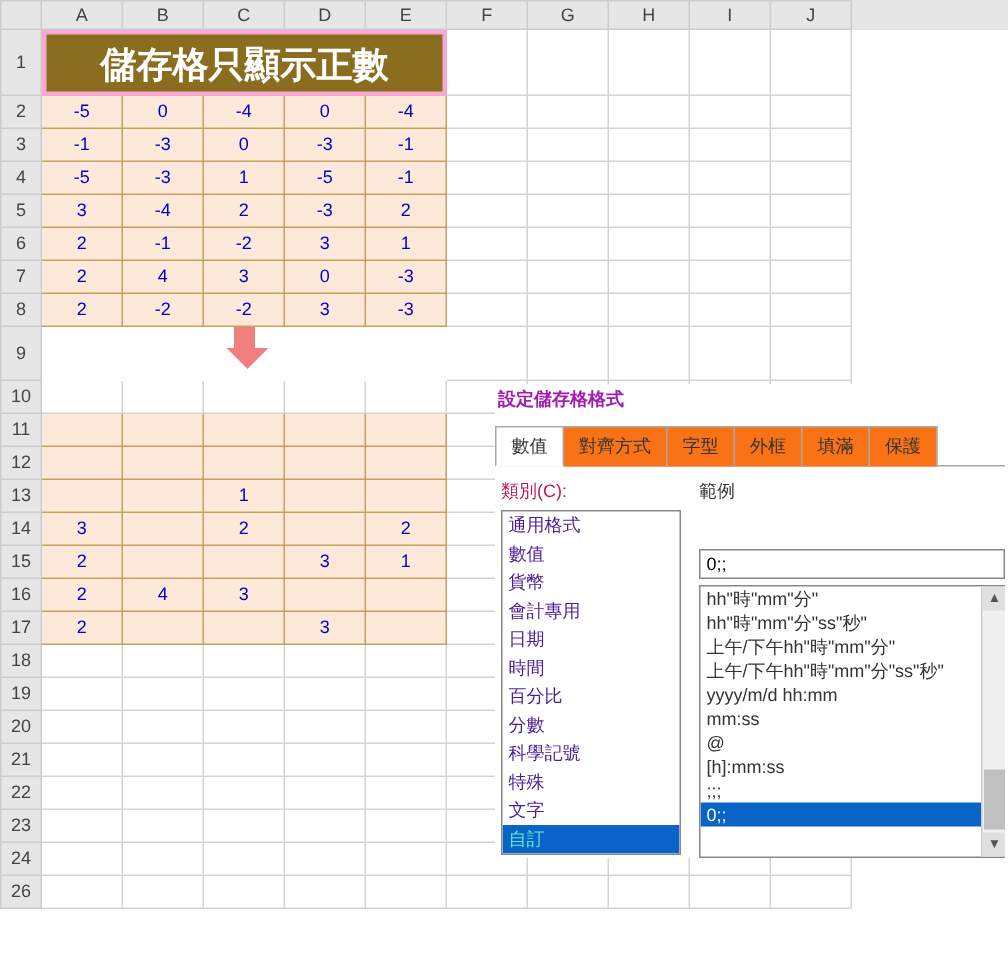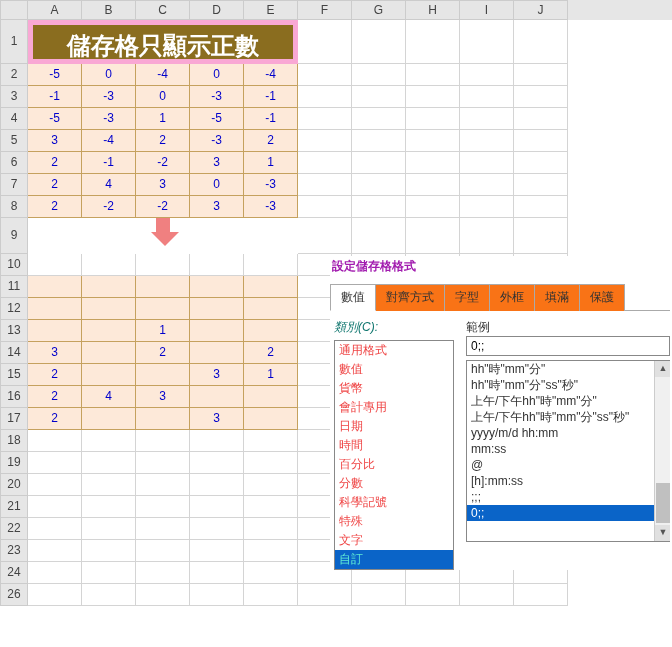--- a/index.html
+++ b/index.html
@@ -63,21 +63,21 @@
   font-family: Arial, sans-serif;
 }
 .title-cell {
   width: 270px;
   background: #8a6d1f;
   color: #fff;
   font-size: 24px;
   font-weight: bold;
   text-align: center;
   line-height: 42px;
-  border: 5px solid #f9a8d4;
+  border: 3px solid #f9a8d4;
 }
 .dat {
   background: #fde9d9;
   border-right: 1px solid #c5a15e;
   border-bottom: 1px solid #c5a15e;
 }
 .arrow {
   width: 24px; height: 28px;
   margin: 0 auto;
   position: relative;
@@ -134,39 +134,38 @@
 }
 .pane {
   display: flex;
   padding: 8px 0 0 4px;
   gap: 12px;
 }
 .left-pane { width: 120px; }
 .right-pane { flex: 1; }
 .lbl {
   margin-bottom: 4px;
-  color: #0f766e;
-  font-style: italic;
+  color: #be185d;
 }
 .listbox {
   border: 1px solid #888;
   height: 230px;
   overflow: hidden;
   font-size: 12px;
 }
 .listbox .item {
   padding: 1px 4px;
-  color: #ef4444;
+  color: #4c1d95;
   cursor: pointer;
 }
 .listbox .item.sel {
   background: #0a64c8;
   color: #5eead4;
 }
-.sample-lbl { color: #333; }
+.sample-lbl { margin-bottom: 30px; color: #333; }
 .type-input {
   width: 100%;
   border: 1px solid #888;
   padding: 2px 4px;
   font-size: 12px;
   margin-bottom: 4px;
   font-family: inherit;
 }
 .fmt-list {
   border-top: 1px solid #888;

